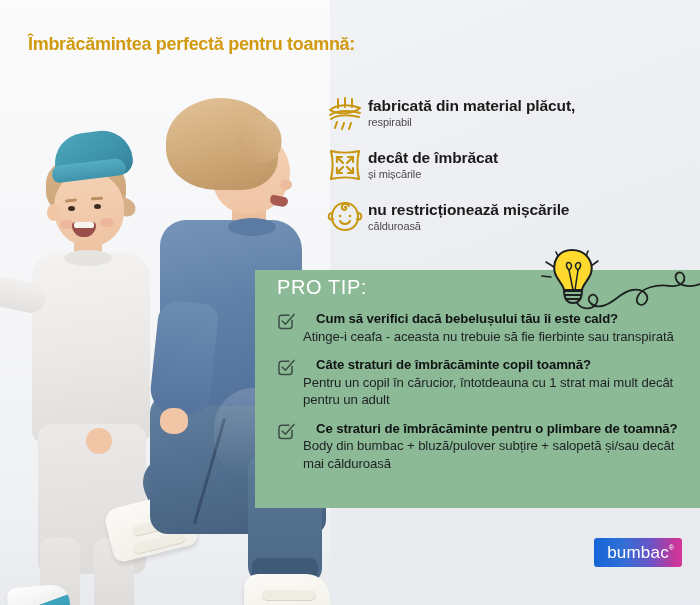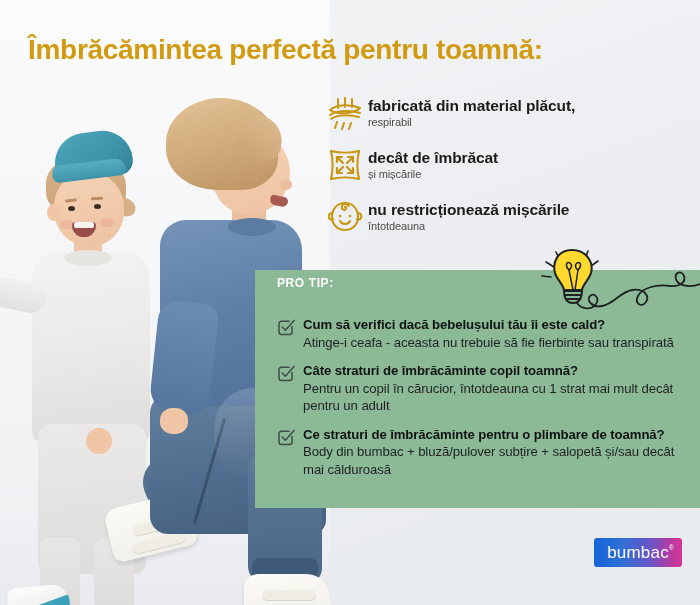--- a/index.html
+++ b/index.html
@@ -218,21 +218,21 @@
   .b-strap.s1 { left: 12px; top: 424px; transform: rotate(-14deg); }
   .b-strap.s2 { left: 12px; top: 442px; transform: rotate(-14deg); }
   .b-strap.s3 { left: 142px; top: 494px; }
 
   
   .title {
     position: absolute;
     left: 28px;
     top: 34px;
     width: 650px;
-    font-size: 28px;
+    font-size: 18px;
     font-weight: bold;
     letter-spacing: -0.3px;
     color: #d19a10;
     line-height: 1.15;
     white-space: nowrap;
   }
 
   
   .features {
     position: absolute;
@@ -281,44 +281,44 @@
     height: 238px;
     background: #8cba97;
   }
   .panel-inner {
     position: absolute;
     left: 277px;
     top: 276px;
     width: 415px;
   }
   .pro-tip {
-    font-size: 12px;
-    font-weight: bold;
+    font-size: 20px;
+    font-weight: normal;
     color: #ffffff;
     letter-spacing: 0.6px;
-    margin-bottom: 26px;
+    margin-bottom: 11px;
   }
   .tip {
     display: flex;
     align-items: flex-start;
     margin-bottom: 11px;
   }
   .tip-check {
     width: 26px;
     min-width: 26px;
     height: 24px;
     padding-top: 2px;
   }
   .tip-body {
     font-size: 13.2px;
     line-height: 1.33;
     color: #17191a;
     letter-spacing: -0.1px;
   }
-  .tip-q { font-weight: bold; color: #101314; }
+  .tip-q { font-weight: bold; color: #101314; margin-left: 13px; }
   .tip-a { font-weight: normal; color: #1e2122; }
 
   
   .bulb-wrap {
     position: absolute;
     left: 520px;
     top: 246px;
     width: 180px;
     height: 80px;
   }
@@ -474,21 +474,21 @@
           <path d="M7 15 C4 15, 3 18, 4 20 C5 22, 7 22, 8 21"></path>
           <path d="M33 15 C36 15, 37 18, 36 20 C35 22, 33 22, 32 21"></path>
           <path d="M24 8 C22 5, 18 5, 17 8 C16 11, 19 13, 21 11 C22 10, 21 8, 20 9"></path>
           <circle cx="15" cy="18" r="1.3" fill="#c8960f" stroke="none"></circle>
           <circle cx="25" cy="18" r="1.3" fill="#c8960f" stroke="none"></circle>
           <path d="M15 23 C17 27, 23 27, 25 23"></path>
         </svg>
       </div>
       <div class="feature-text">
         <span class="feature-strong">nu restricționează mișcările</span>
-        <span class="feature-sub">întotdeauna</span>
+        <span class="feature-sub">călduroasă</span>
       </div>
     </div>
 
   </div>
 
   <div class="green-panel"></div>
 
   <div class="bulb-wrap">
     <svg width="180" height="80" viewBox="0 0 180 80" fill="none" stroke="#1d2220" stroke-width="1.6" stroke-linecap="round" stroke-linejoin="round">
 

